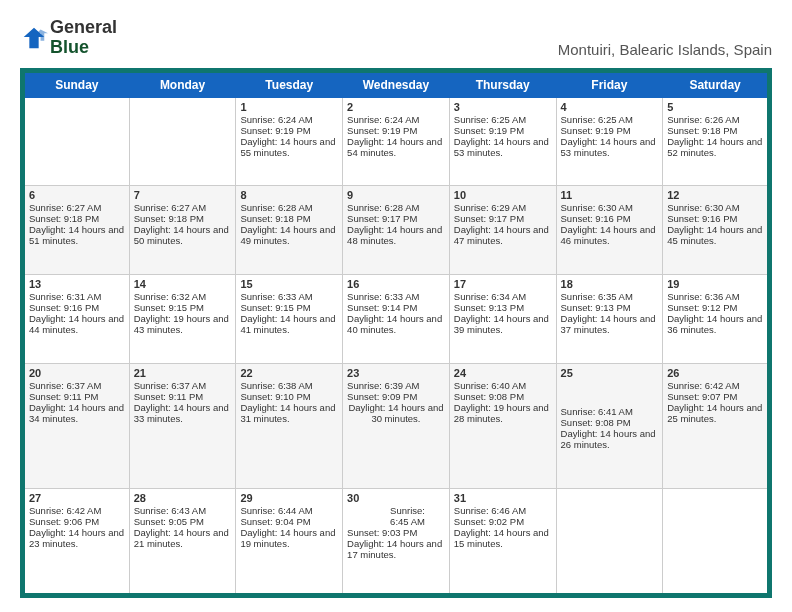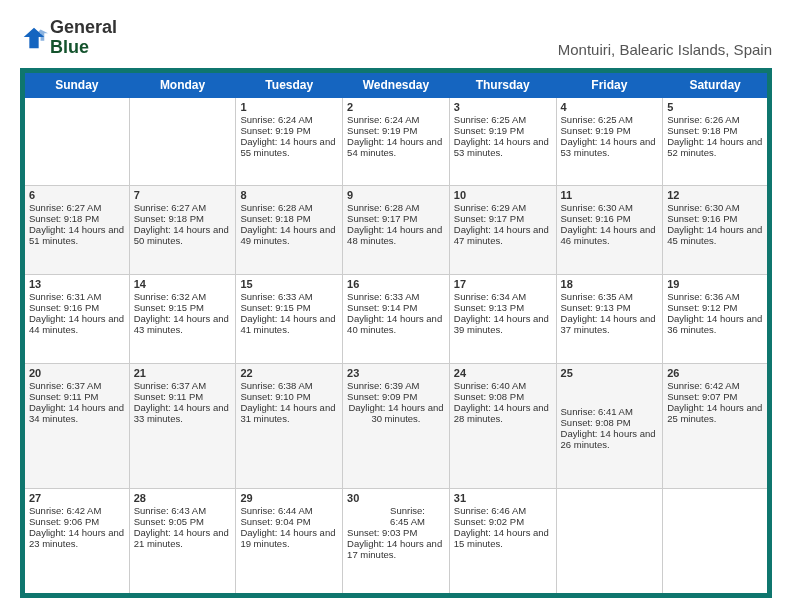--- a/index.html
+++ b/index.html
@@ -215,21 +215,21 @@
           <td class="row-white">
             <span class="day-num">13</span>
             <span style="display: block;">Sunrise: 6:31 AM</span>
             <span style="display: block;">Sunset: 9:16 PM</span>
             <span style="display: block;">Daylight: 14 hours and 44 minutes.</span>
           </td>
           <td class="row-white">
             <span class="day-num">14</span>
             <span style="display: block;">Sunrise: 6:32 AM</span>
             <span style="display: block;">Sunset: 9:15 PM</span>
-            <span style="display: block;">Daylight: 14 hours and 43 minutes.</span>
+            <span style="display: block;">Daylight: 19 hours and 43 minutes.</span>
           </td>
           <td class="row-white">
             <span class="day-num">15</span>
             <span style="display: block;">Sunrise: 6:33 AM</span>
             <span style="display: block;">Sunset: 9:15 PM</span>
             <span style="display: block;">Daylight: 14 hours and 41 minutes.</span>
           </td>
           <td class="row-white">
             <span class="day-num">16</span>
             <span style="display: block;">Sunrise: 6:33 AM</span>
@@ -277,21 +277,21 @@
           <td class="row-shade">
             <span class="day-num">23</span>
             <span style="display: block;">Sunrise: 6:39 AM</span>
             <span style="display: block;">Sunset: 9:09 PM</span>
             <span style="display: block; text-align: center;">Daylight: 14 hours and 30 minutes.</span>
           </td>
           <td class="row-shade">
             <span class="day-num">24</span>
             <span style="display: block;">Sunrise: 6:40 AM</span>
             <span style="display: block;">Sunset: 9:08 PM</span>
-            <span style="display: block;">Daylight: 14 hours and 28 minutes.</span>
+            <span style="display: block;">Daylight: 19 hours and 28 minutes.</span>
           </td>
           <td class="row-shade">
             <span class="day-num">25</span>
             <span style="display: block; margin-top: 27px;">Sunrise: 6:41 AM</span>
             <span style="display: block;">Sunset: 9:08 PM</span>
             <span style="display: block;">Daylight: 14 hours and 26 minutes.</span>
           </td>
           <td class="row-shade">
             <span class="day-num">26</span>
             <span style="display: block;">Sunrise: 6:42 AM</span>

